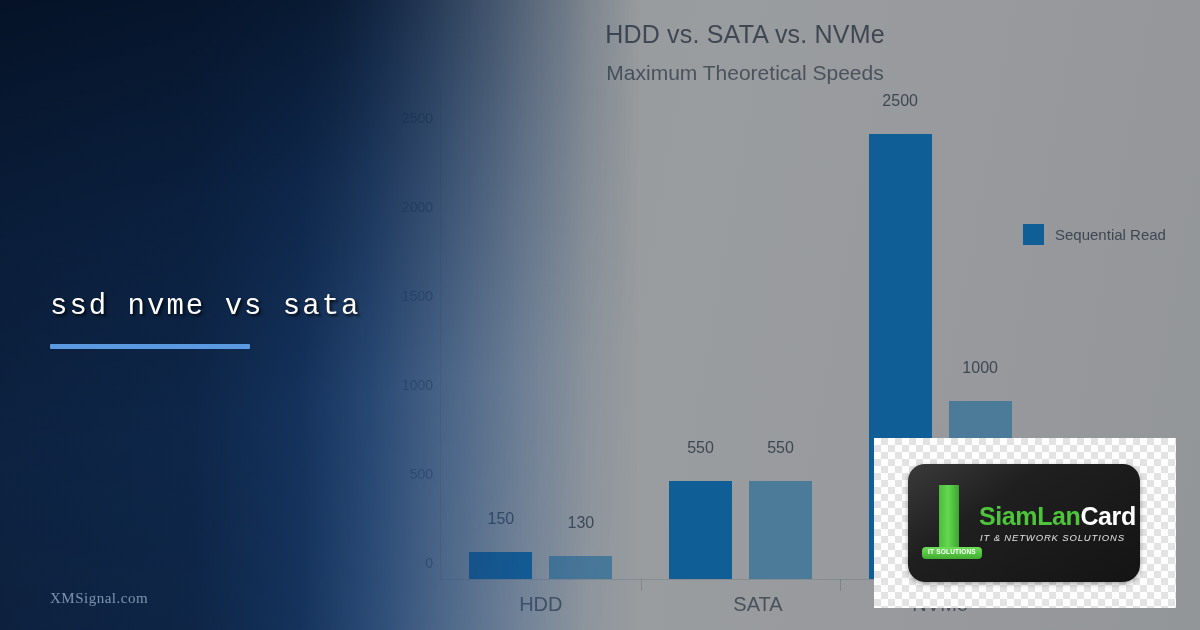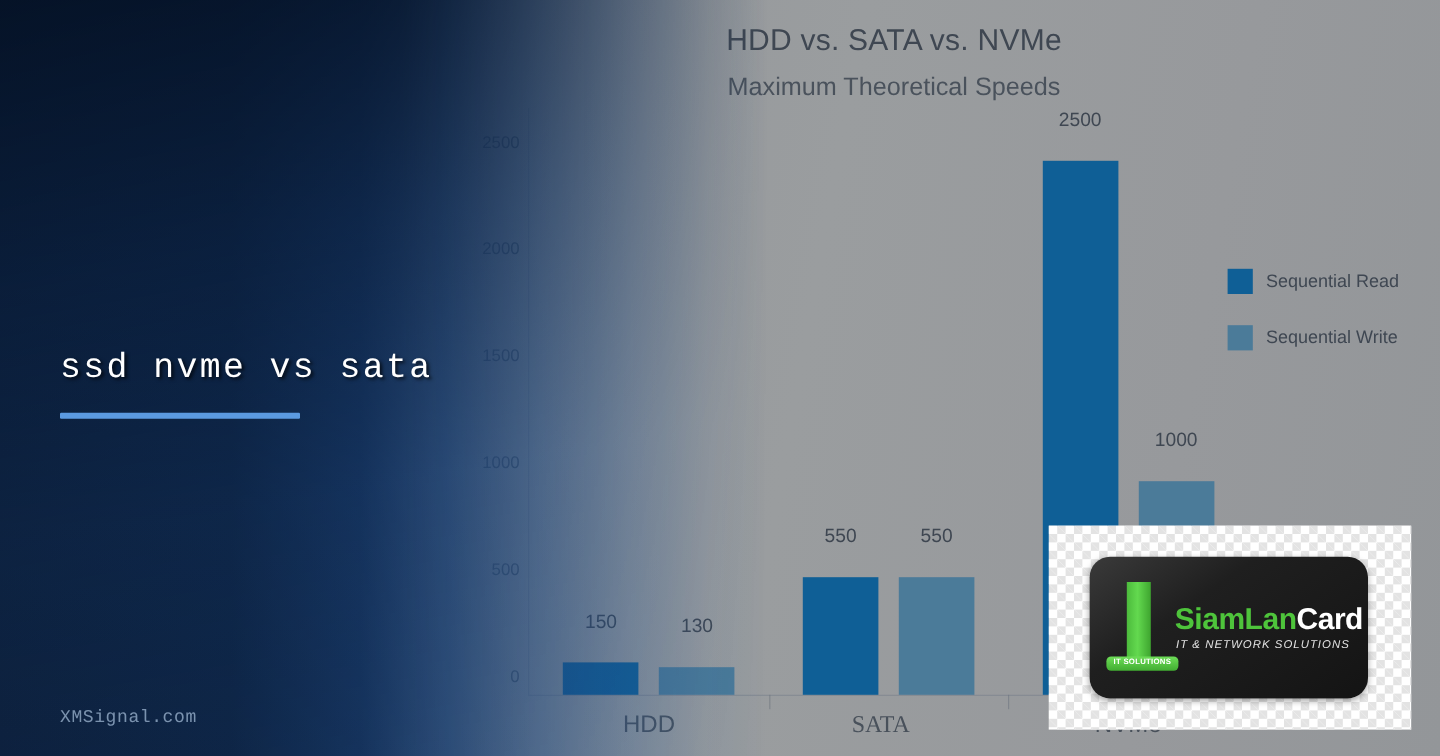--- a/index.html
+++ b/index.html
@@ -179,21 +179,21 @@
     width: 200px;
     height: 5px;
     background: #5b9ae0;
     border-radius: 1px;
   }
 
   .watermark {
     position: absolute;
     left: 50px;
     top: 590px;
-    font-family: Liberation Mono, monospace;
+    font-family: Liberation Serif, serif;
     font-size: 15px;
     color: rgba(190,214,240,.62);
     letter-spacing: .5px;
     white-space: nowrap;
   }
 
   
   .logo-panel {
     position: absolute;
     left: 874px;
@@ -281,42 +281,38 @@
         <div class="y-tick" style="bottom: 177.818px;">1000</div>
         <div class="y-tick" style="bottom: 266.727px;">1500</div>
         <div class="y-tick" style="bottom: 355.636px;">2000</div>
         <div class="y-tick" style="bottom: 444.545px;">2500</div>
         <div class="x-label" style="left: 99.8333px;">HDD</div>
         <div class="bar read" style="left: 28.3333px; width: 63px; height: 26.6727px;"></div>
         <div class="bar-value" style="left: 59.8333px; bottom: 32.6727px;">150</div>
         <div class="bar write" style="left: 108.333px; width: 63px; height: 23.1164px;"></div>
         <div class="bar-value" style="left: 139.833px; bottom: 29.1164px;">130</div>
         <div class="x-tickmark" style="left: 199.667px;"></div>
-        <div class="x-label" style="left: 293px; font-family: Liberation Serif, serif;">SATA</div>
+        <div class="x-label" style="left: 317px;">SATA</div>
         <div class="bar read" style="left: 228px; width: 63px; height: 97.8px;"></div>
         <div class="bar-value" style="left: 259.5px; bottom: 103.8px;">550</div>
         <div class="bar write" style="left: 308px; width: 63px; height: 97.8px;"></div>
         <div class="bar-value" style="left: 339.5px; bottom: 103.8px;">550</div>
         <div class="x-tickmark" style="left: 399.333px;"></div>
         <div class="x-label" style="left: 499.167px;">NVMe</div>
         <div class="bar read" style="left: 427.667px; width: 63px; height: 444.545px;"></div>
         <div class="bar-value" style="left: 459.167px; bottom: 450.545px;">2500</div>
         <div class="bar write" style="left: 507.667px; width: 63px; height: 177.818px;"></div>
         <div class="bar-value" style="left: 539.167px; bottom: 183.818px;">1000</div>
       </div>
 
     <div class="legend">
       <div class="legend-row">
         <span class="legend-swatch read"></span>
         <span class="legend-label">Sequential Read</span>
       </div>
-      <div class="legend-row">
-        <span class="legend-swatch write"></span>
-        <span class="legend-label">Sequential Write</span>
-      </div>
     </div>
   </div>
 
   <div class="overlay"></div>
   <div class="overlay-tint"></div>
 
   <div class="headline">ssd nvme vs sata</div>
   <div class="headline-rule"></div>
 
   <div class="watermark">XMSignal.com</div>

